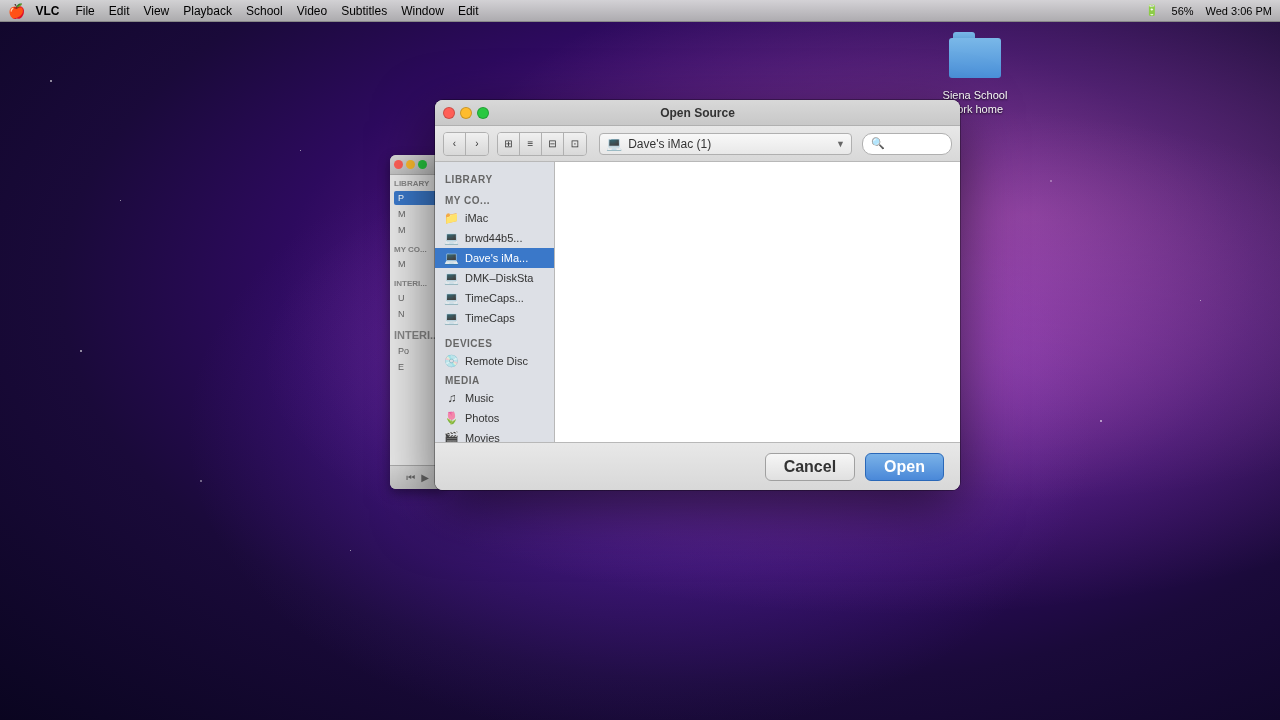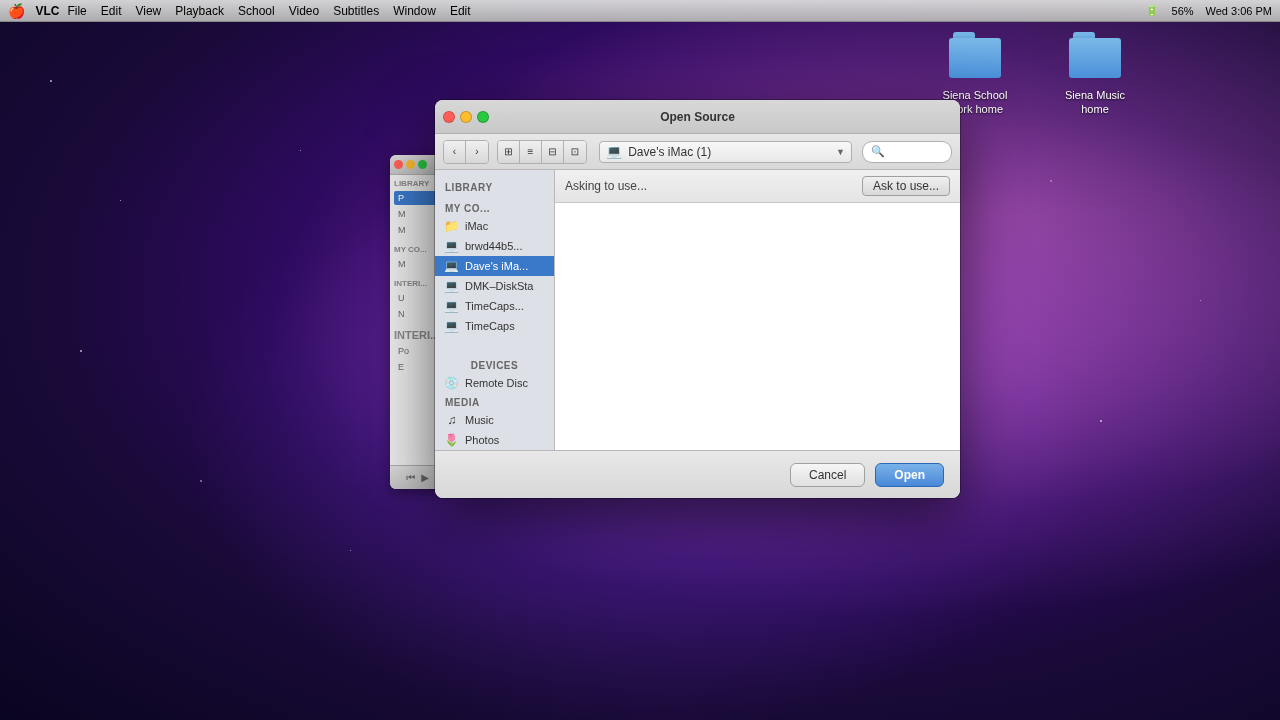--- a/index.html
+++ b/index.html
@@ -44,21 +44,21 @@
       z-index: 100;
       border-bottom: 1px solid #888;
     }
     .menu-apple {
       font-size: 14px;
       margin-right: 10px;
       color: #000;
     }
     .menu-app-name {
       font-weight: bold;
-      margin-right: 8px;
+      margin-right: 16px;
       color: #000;
     }
     .menu-item {
       margin-right: 14px;
       color: #000;
       cursor: default;
     }
     .menu-right {
       margin-left: auto;
       display: flex;
@@ -123,21 +123,21 @@
       background: #ececec;
       border-radius: 8px;
       box-shadow: 0 20px 60px rgba(0,0,0,0.6), 0 0 0 1px rgba(0,0,0,0.3);
       z-index: 50;
       overflow: hidden;
     }
 
     
     .dialog-titlebar {
       background: linear-gradient(to bottom, #d8d8d8, #c8c8c8);
-      height: 34px;
+      height: 26px;
       display: flex;
       align-items: center;
       justify-content: center;
       border-bottom: 1px solid #b0b0b0;
       position: relative;
     }
     .dialog-title {
       font-size: 12px;
       font-weight: bold;
       color: #333;
@@ -329,30 +329,31 @@
       justify-content: flex-end;
       padding: 0 16px;
       gap: 10px;
       border-top: 1px solid #b8b8b8;
     }
     .btn-cancel {
       background: linear-gradient(to bottom, #f6f6f6, #e0e0e0);
       border: 1px solid #a0a0a0;
       border-radius: 6px;
       padding: 4px 18px;
-      font-size: 12px;
+      font-size: 16px;
       cursor: pointer;
       color: #333;
+      font-weight: bold;
     }
     .btn-open {
       background: linear-gradient(to bottom, #7ab2e8, #4a88d8);
       border: 1px solid #2a68b8;
       border-radius: 6px;
       padding: 4px 18px;
-      font-size: 12px;
+      font-size: 16px;
       cursor: pointer;
       color: white;
       font-weight: bold;
     }
 
     
     .star {
       position: absolute;
       background: white;
       border-radius: 50%;
@@ -424,30 +425,20 @@
     <div class="icon-img">
       <div class="folder-icon" style="margin: 0 auto;">
         <div class="folder-tab"></div>
         <div class="folder-body"></div>
       </div>
     </div>
     <div class="icon-label">Siena School
 Work home</div>
   </div>
 
-  <div class="desktop-icon" style="top: 32px; left: 1055px;">
-    <div class="icon-img">
-      <div class="folder-icon" style="margin: 0 auto;">
-        <div class="folder-tab"></div>
-        <div class="folder-body"></div>
-      </div>
-    </div>
-    <div class="icon-label">Siena Music
-home</div>
-  </div>
 
   <div id="vlc-bg-window">
     <div class="vlc-titlebar">
       <div class="vlc-tl" style="background:#ff5f57;"></div>
       <div class="vlc-tl" style="background:#febc2e;"></div>
       <div class="vlc-tl" style="background:#28c840;"></div>
     </div>
     <div class="vlc-content">
 
       <div style="padding:4px;font-size:9px;color:#666;">
@@ -535,21 +526,21 @@
         </div>
         <div class="sidebar-item">
           <span class="item-icon">💻</span>
           <span class="item-label">TimeCaps...</span>
         </div>
         <div class="sidebar-item">
           <span class="item-icon">💻</span>
           <span class="item-label">TimeCaps</span>
         </div>
 
-        <div class="sidebar-section-header" style="margin-top:20px;text-align:center;">DEVICES</div>
+        <div class="sidebar-section-header" style="margin-top:6px;">DEVICES</div>
         <div class="sidebar-item">
           <span class="item-icon">💿</span>
           <span class="item-label">Remote Disc</span>
         </div>
 
         <div class="sidebar-section-header" style="margin-top:0;">MEDIA</div>
         <div class="sidebar-item">
           <span class="item-icon">♫</span>
           <span class="item-label">Music</span>
         </div>
@@ -558,24 +549,20 @@
           <span class="item-label">Photos</span>
         </div>
         <div class="sidebar-item">
           <span class="item-icon">🎬</span>
           <span class="item-label">Movies</span>
         </div>
       </div>
 
       <div class="dialog-main">
 
-        <div class="asking-bar">
-          <span class="asking-text">Asking to use...</span>
-          <button class="asking-btn">Ask to use...</button>
-        </div>
 
         <div style="flex:1;background:white;height:240px;"></div>
       </div>
     </div>
 
     <div class="dialog-footer">
       <button class="btn-cancel">Cancel</button>
       <button class="btn-open">Open</button>
     </div>
   </div>

